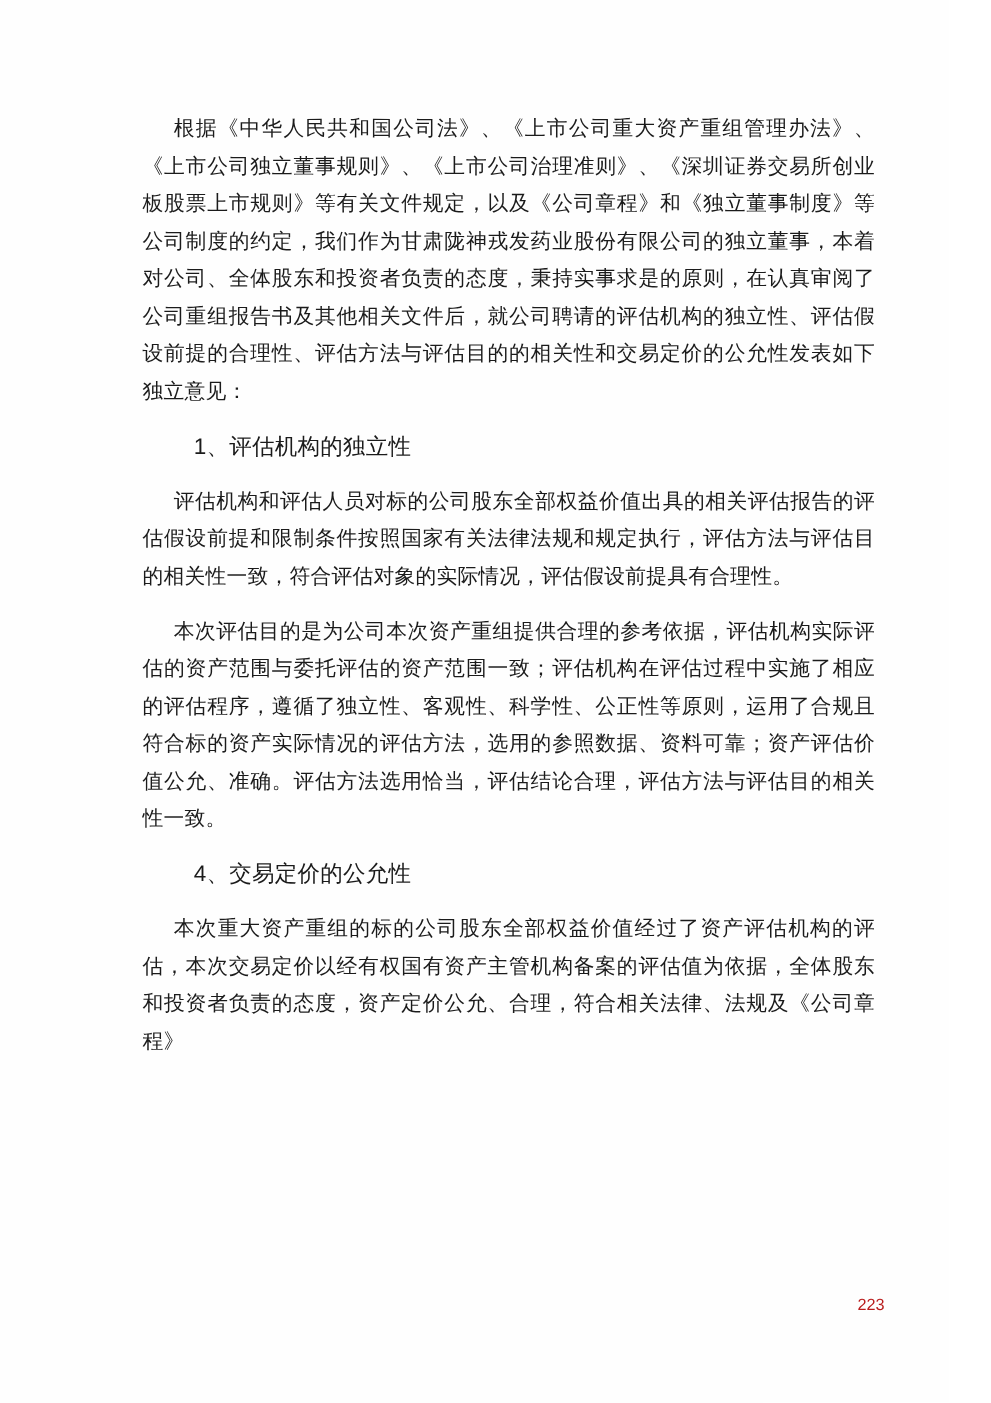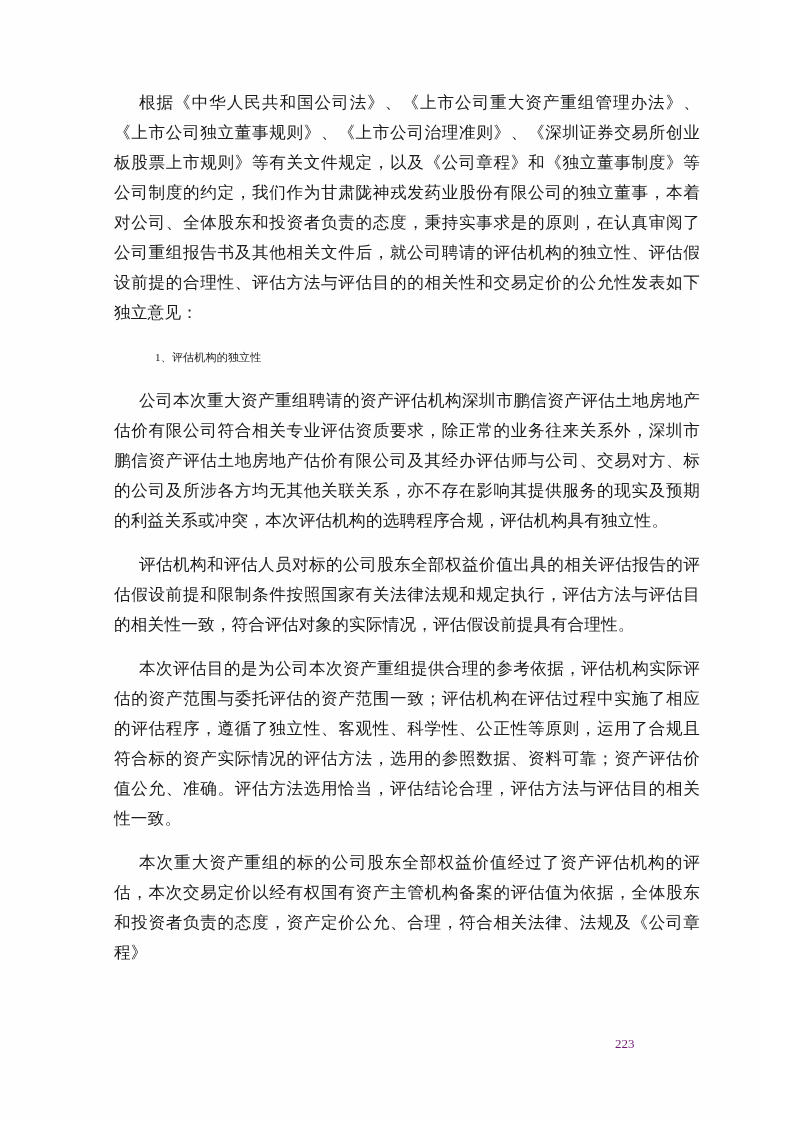--- a/index.html
+++ b/index.html
@@ -5,21 +5,21 @@
   html, body {
     margin: 0;
     padding: 0;
     background: #ffffff;
   }
   .page {
     position: relative;
     width: 759px;
     height: 1122px;
     background: #fefefe;
-    font-family: Liberation Serif, serif;
+    font-family: Liberation Sans, sans-serif;
     color: #1b1b1b;
     overflow: hidden;
     box-sizing: border-box;
   }
   .content {
     position: absolute;
     left: 114px;
     top: 88px;
     width: 586px;
     font-size: 16.6px;
@@ -27,58 +27,58 @@
     text-align: justify;
     letter-spacing: 0.2px;
   }
   .para {
     margin: 0 0 14px 0;
     text-indent: 25px;
   }
   .section-heading {
     margin: 0 0 14px 0;
     text-indent: 41px;
-    font-size: 11px;
+    font-size: 18px;
     font-weight: normal;
     line-height: 30px;
   }
   .section {
     margin: 0;
     padding: 0;
   }
   .page-number {
     position: absolute;
     top: 1036px;
-    left: 615px;
+    left: 686px;
     font-size: 13px;
     line-height: 16px;
-    color: #701a75;
+    color: #b91c1c;
   }
 </style>
 </head>
 <body>
 
 <div class="page" style="background: rgb(254, 254, 254); color: rgb(27, 27, 27);">
   <div class="content">
 
     <p class="para">根据《中华人民共和国公司法》、《上市公司重大资产重组管理办法》、《上市公司独立董事规则》、《上市公司治理准则》、《深圳证券交易所创业板股票上市规则》等有关文件规定，以及《公司章程》和《独立董事制度》等公司制度的约定，我们作为甘肃陇神戎发药业股份有限公司的独立董事，本着对公司、全体股东和投资者负责的态度，秉持实事求是的原则，在认真审阅了公司重组报告书及其他相关文件后，就公司聘请的评估机构的独立性、评估假设前提的合理性、评估方法与评估目的的相关性和交易定价的公允性发表如下独立意见：</p>
 
     <div class="section">
       <h3 class="section-heading">1、评估机构的独立性</h3>
-      <p class="para">公司本次重大资产重组聘请的资产评估机构深圳市鹏信资产评估土地房地产估价有限公司符合相关专业评估资质要求，除正常的业务往来关系外，深圳市鹏信资产评估土地房地产估价有限公司及其经办评估师与公司、交易对方、标的公司及所涉各方均无其他关联关系，亦不存在影响其提供服务的现实及预期的利益关系或冲突，本次评估机构的选聘程序合规，评估机构具有独立性。</p>
     </div>
 
     <div class="section">
       <p class="para">评估机构和评估人员对标的公司股东全部权益价值出具的相关评估报告的评估假设前提和限制条件按照国家有关法律法规和规定执行，评估方法与评估目的相关性一致，符合评估对象的实际情况，评估假设前提具有合理性。</p>
     </div>
 
     <div class="section">
       <p class="para">本次评估目的是为公司本次资产重组提供合理的参考依据，评估机构实际评估的资产范围与委托评估的资产范围一致；评估机构在评估过程中实施了相应的评估程序，遵循了独立性、客观性、科学性、公正性等原则，运用了合规且符合标的资产实际情况的评估方法，选用的参照数据、资料可靠；资产评估价值公允、准确。评估方法选用恰当，评估结论合理，评估方法与评估目的相关性一致。</p>
     </div>
 
     <div class="section">
+      <h3 class="section-heading">4、交易定价的公允性</h3>
       <p class="para">本次重大资产重组的标的公司股东全部权益价值经过了资产评估机构的评估，本次交易定价以经有权国有资产主管机构备案的评估值为依据，全体股东和投资者负责的态度，资产定价公允、合理，符合相关法律、法规及《公司章程》</p>
     </div>
 
   </div>
 
   <div class="page-number">223</div>
 </div>
 
 </body></html>

